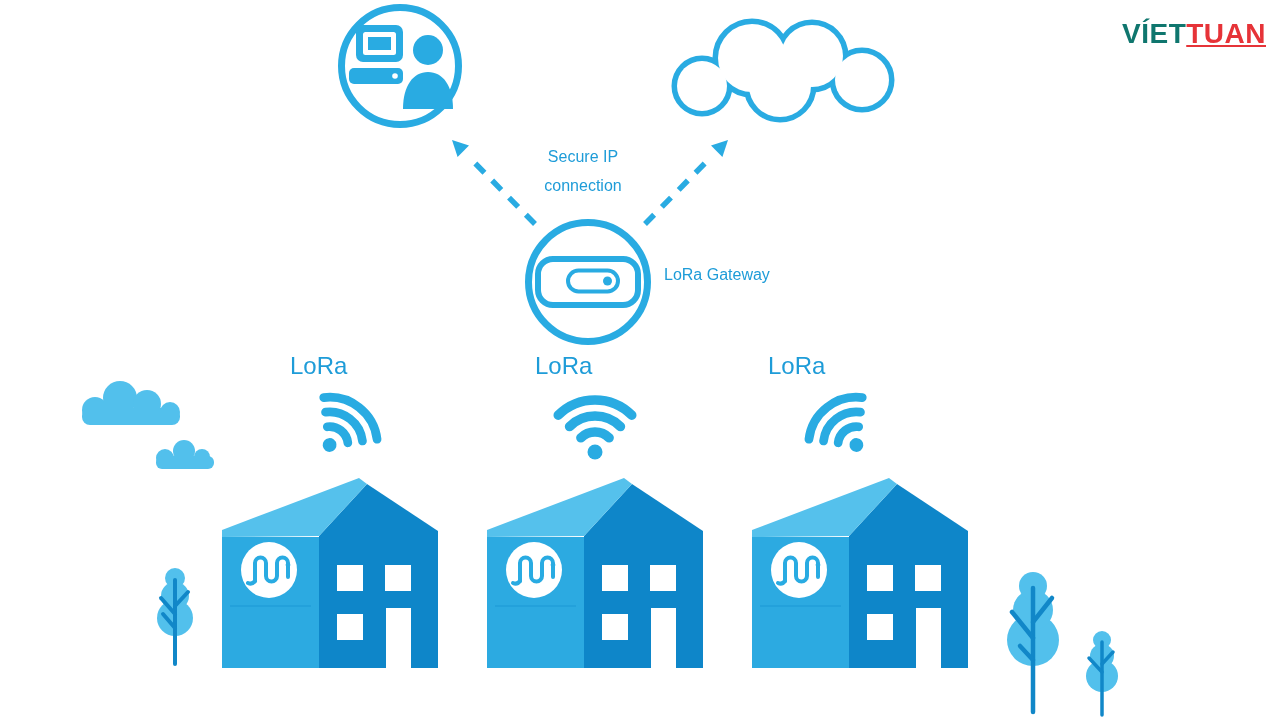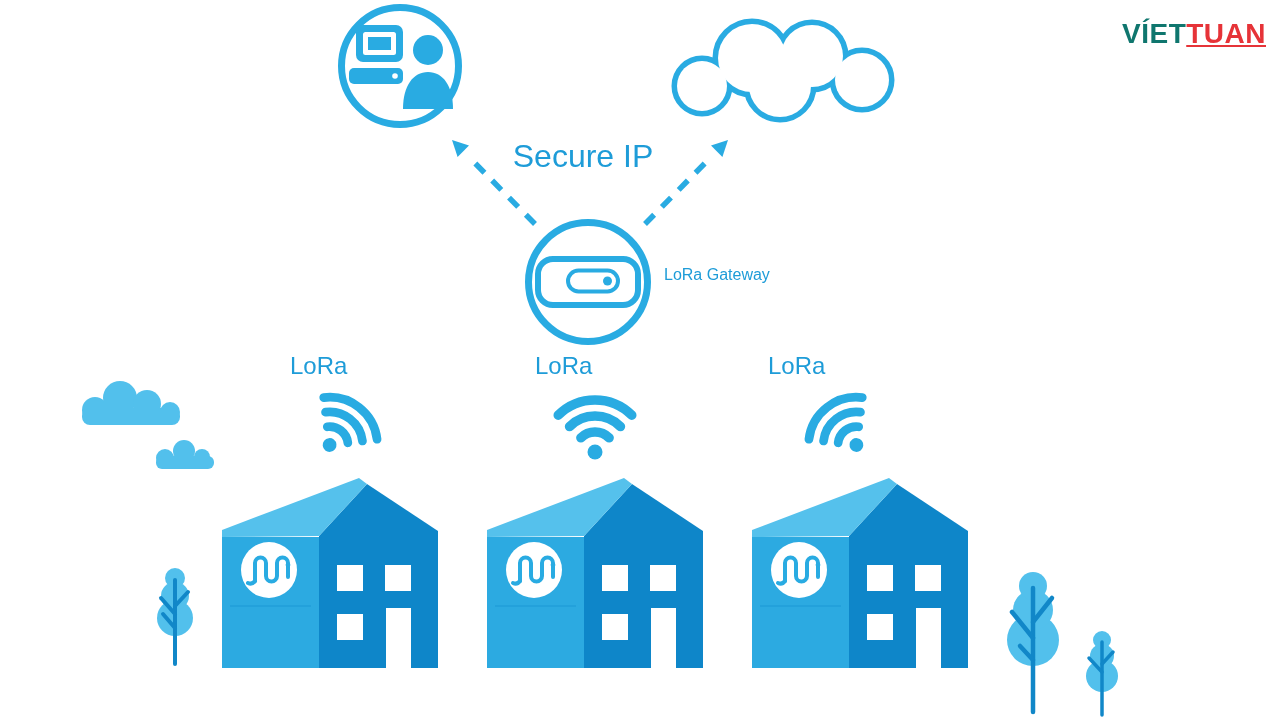--- a/index.html
+++ b/index.html
@@ -1,21 +1,21 @@
 <!DOCTYPE html>
 <html><head>
 <meta charset="utf-8">
 <style>
   html,body{margin:0;padding:0;}
   body{width:1280px;height:720px;background:#ffffff;position:relative;overflow:hidden;
        font-family:"Liberation Sans", sans-serif;}
   .abs{position:absolute;}
   .blue-text{color:#1E9CD8;font-weight:500;}
   #secure-label{left:478px;top:142px;width:210px;text-align:center;
-                font-size:32px;line-height:29px;}
+                font-size:16px;line-height:29px;}
   #gateway-label{left:664px;top:266px;font-size:16px;}
   .lora-label{top:352px;text-align:left;font-size:24px;}
   #lora-label-1{left:290px;width:120px;}
   #lora-label-2{left:535px;width:120px;}
   #lora-label-3{left:768px;width:120px;}
   #person-icon{left:336px;top:2px;}
   #cloud-outline{left:652px;top:12px;}
   #arrows{left:430px;top:118px;}
   #gateway-icon{left:522px;top:216px;}
   #wifi-1{left:300px;top:388px;transform:rotate(38deg);}
@@ -63,20 +63,21 @@
     <circle cx="50" cy="74" r="25"></circle>
     <circle cx="100" cy="46" r="34"></circle>
     <circle cx="160" cy="44" r="31"></circle>
     <circle cx="210" cy="68" r="27"></circle>
     <circle cx="128" cy="74" r="31"></circle>
   </g>
 </svg>
 
 <div id="secure-label" class="abs blue-text">
   <div>Secure IP</div>
+  <div>connection</div>
 </div>
 
 <svg id="arrows" class="abs" width="320" height="130" viewBox="0 0 320 130">
   <g>
     <line x1="105" y1="106" x2="38" y2="38" stroke="#29ABE2" stroke-width="5.5" stroke-dasharray="13 11"></line>
     <polygon points="22,22 39,27.6 27.6,39" fill="#29ABE2"></polygon>
   </g>
   <g>
     <line x1="215" y1="106" x2="282" y2="38" stroke="#29ABE2" stroke-width="5.5" stroke-dasharray="13 11"></line>
     <polygon points="298,22 281,27.6 292.4,39" fill="#29ABE2"></polygon>

